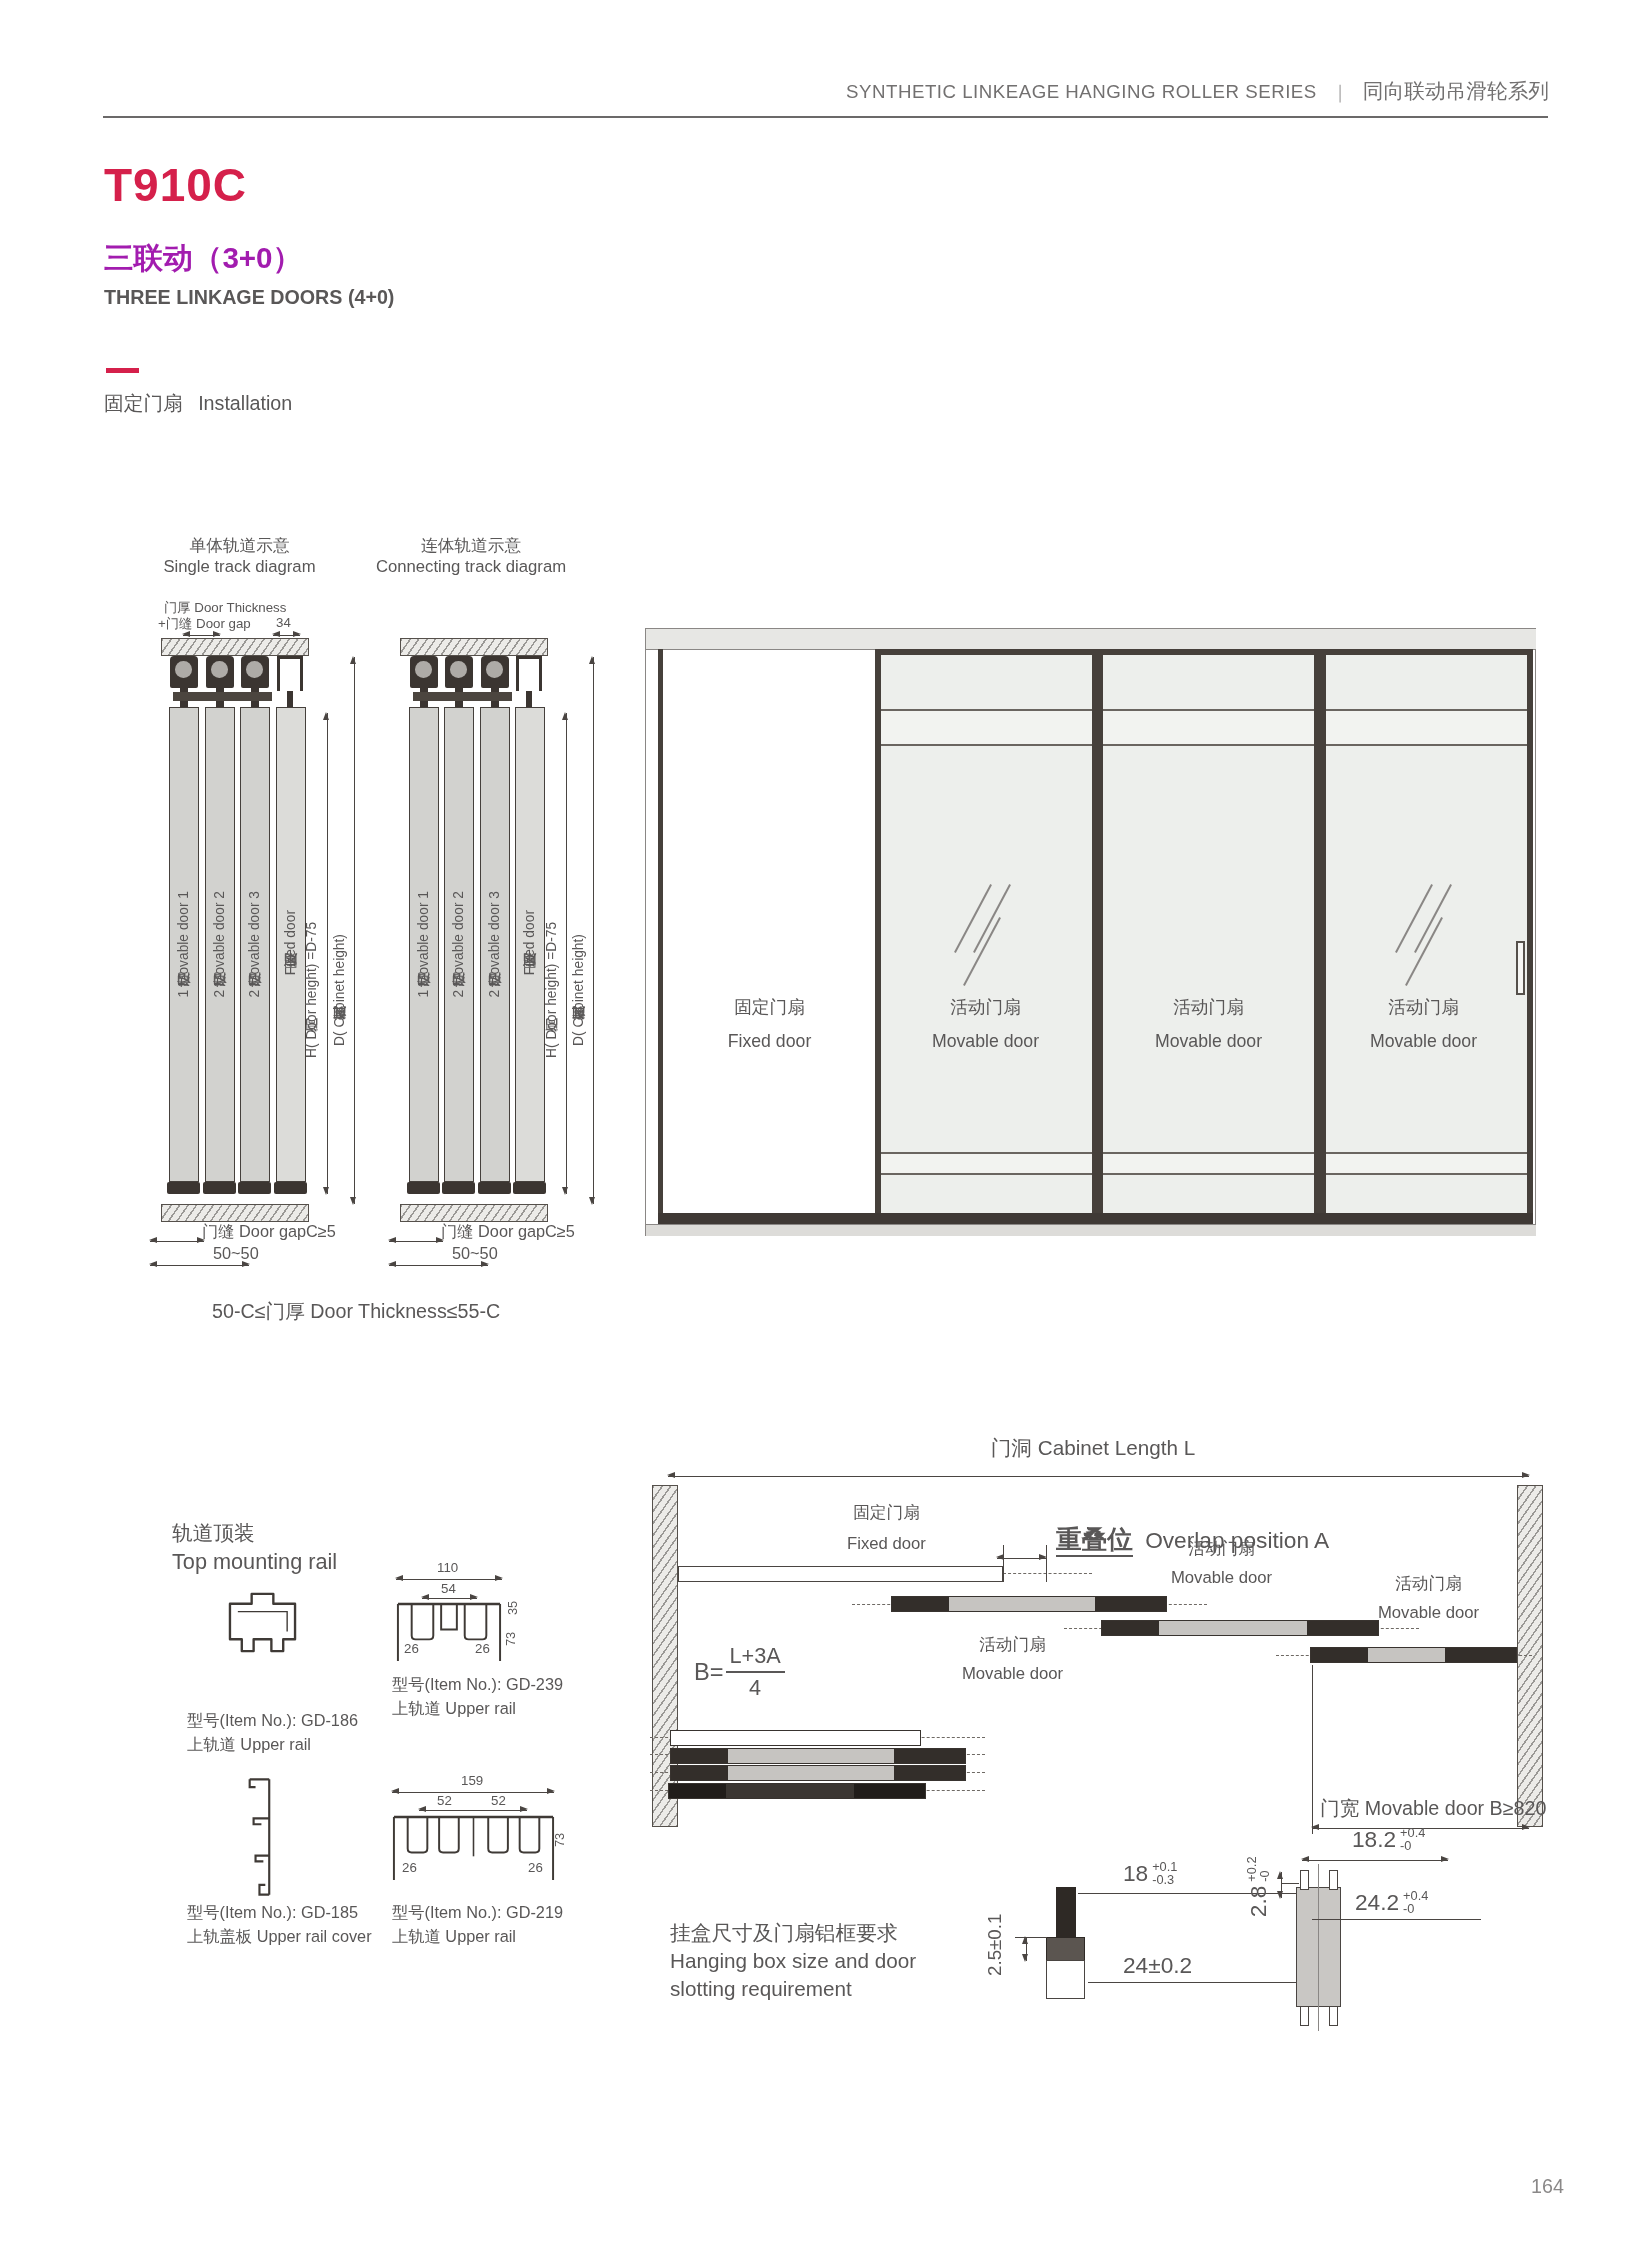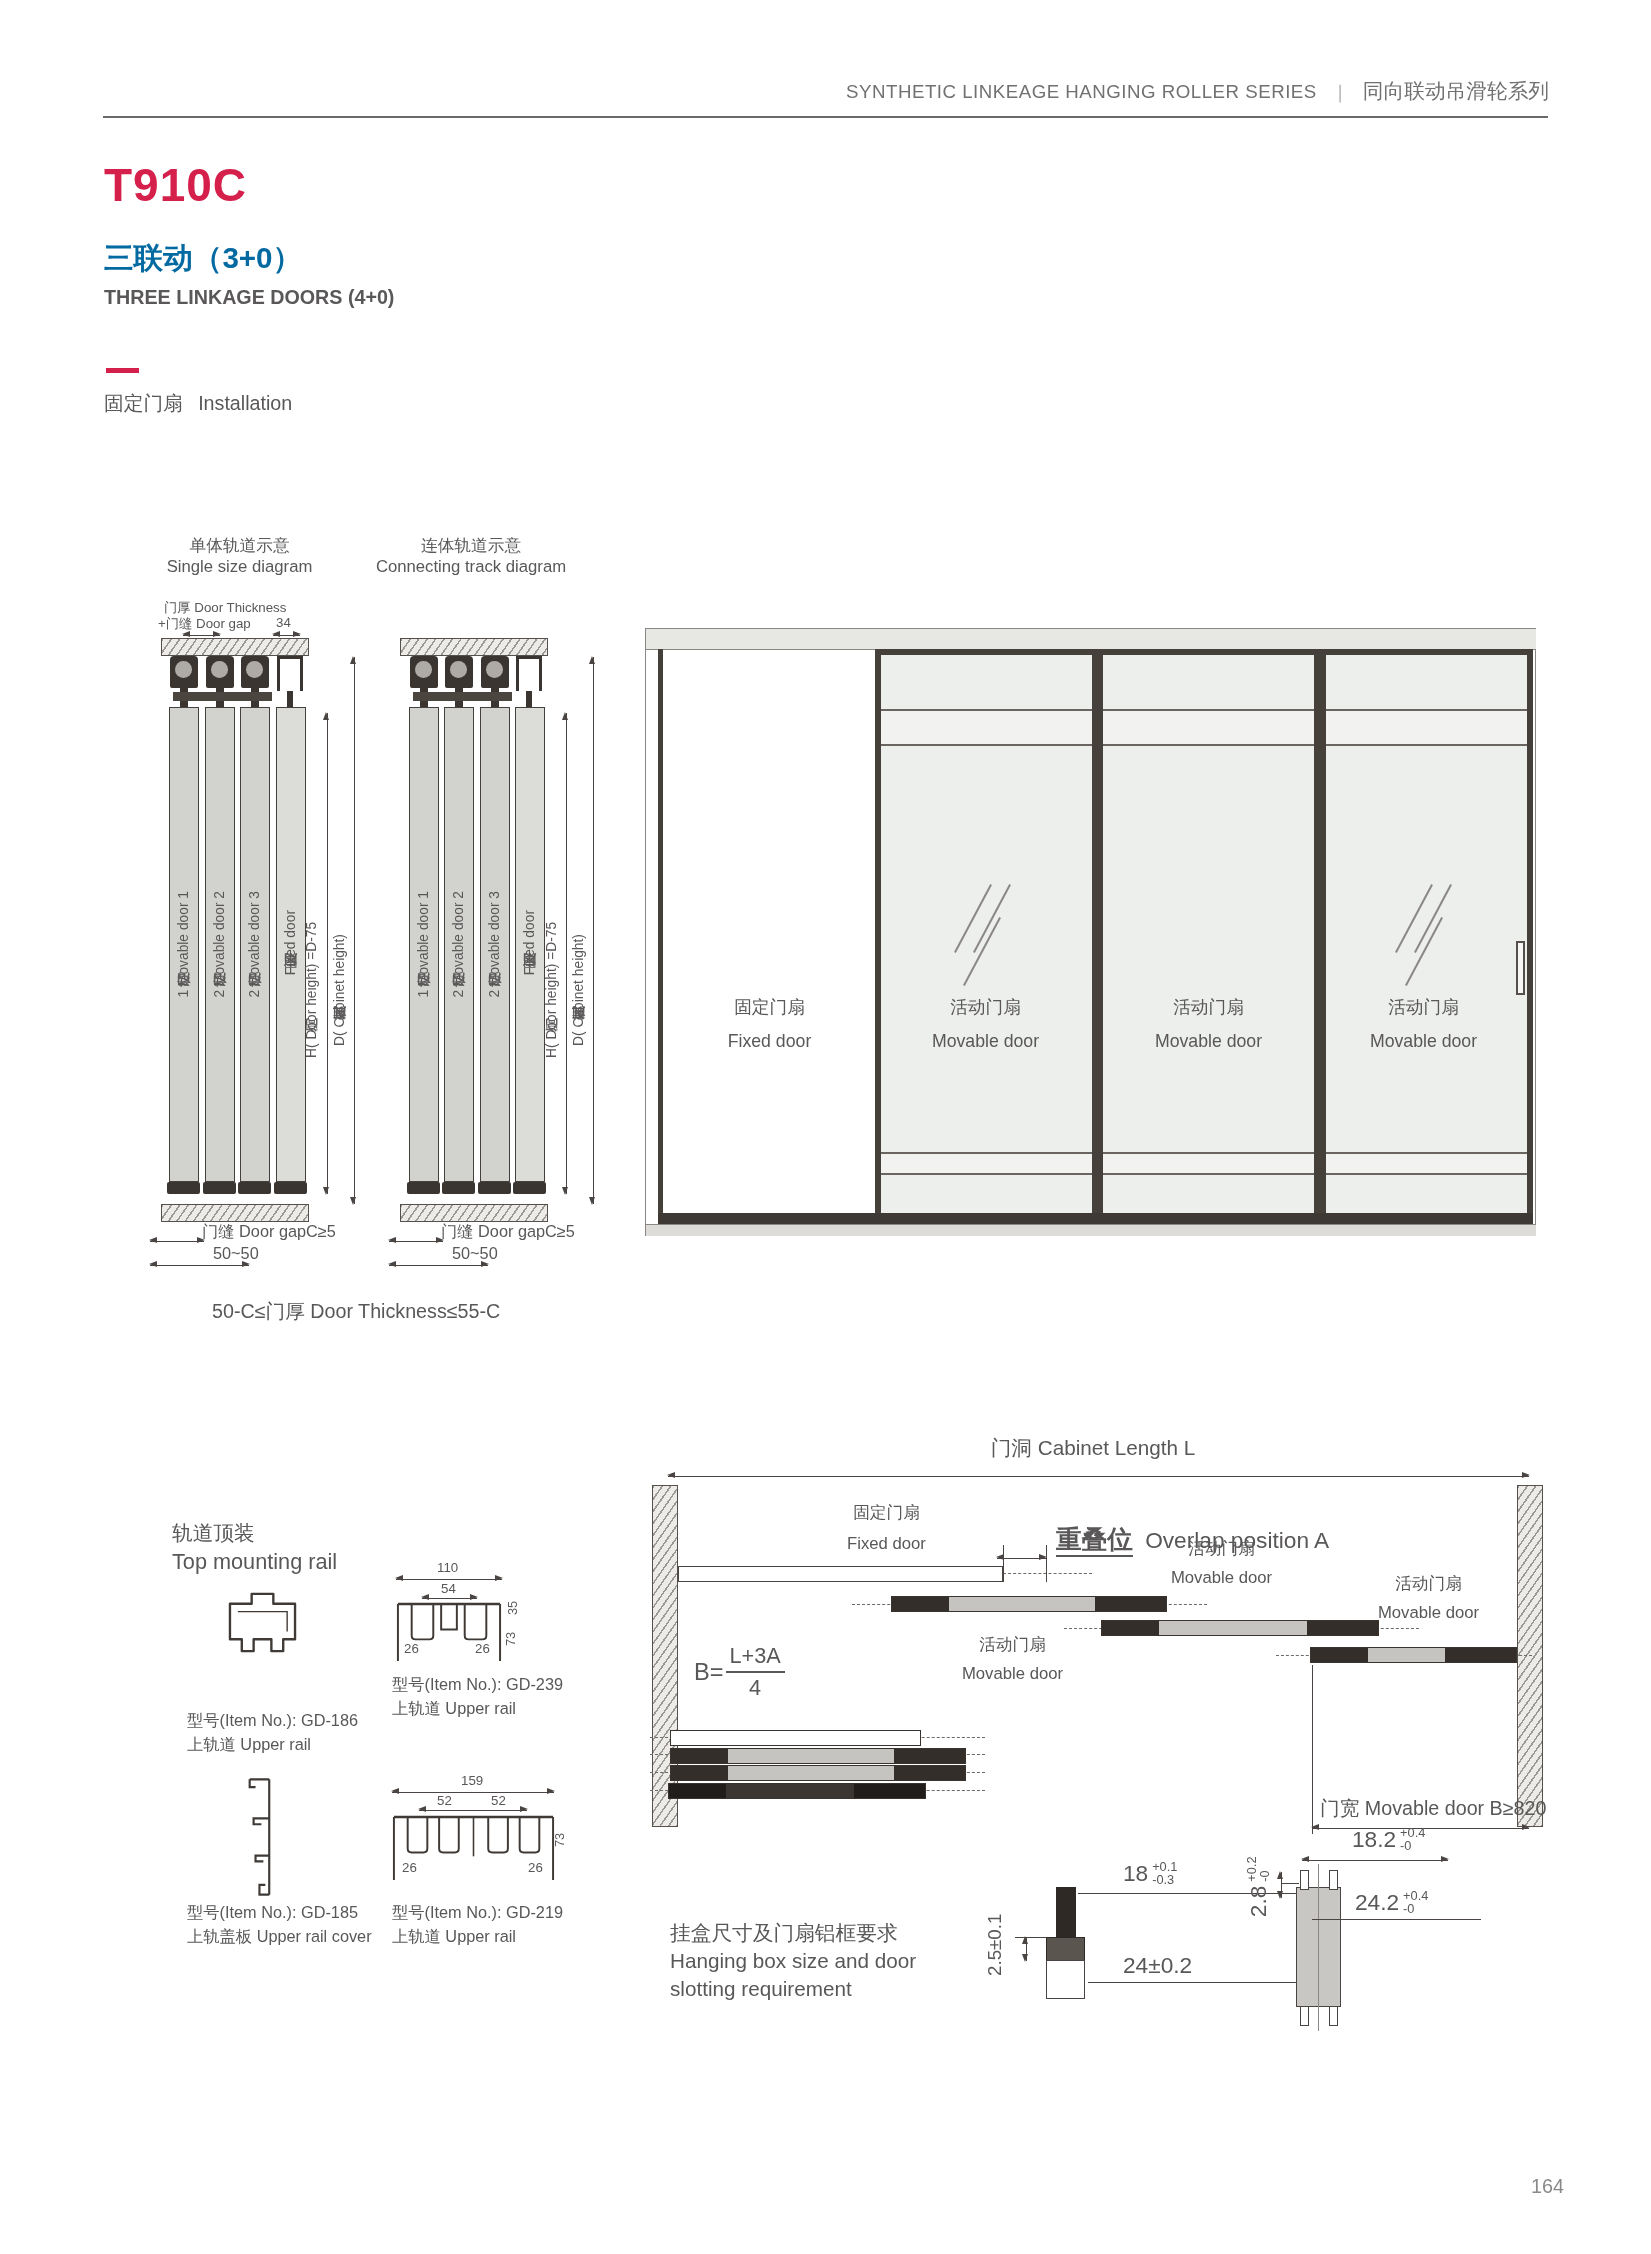--- a/index.html
+++ b/index.html
@@ -53,32 +53,32 @@
 <div class="page">
 
   <div class="abs" style="left:0;top:78;width:1549px;top:77px;text-align:right;color:#727070;">
     <span style="font-size:18.7px;letter-spacing:0.5px;">SYNTHETIC LINKEAGE HANGING ROLLER SERIES</span>
     <span style="font-size:17.7px;color:#9a9898;margin:0 9.9px;">｜</span>
     <span style="font-size:20.7px;">同向联动吊滑轮系列</span>
   </div>
   <div class="abs" style="left:103px;top:116px;width:1445px;height:2px;background:#6b6969;"></div>
 
   <div class="abs" style="left:104px;top:158px;font-size:46px;font-weight:bold;color:#d5204b;letter-spacing:1px;">T910C</div>
-  <div class="abs" style="left:104px;top:238px;font-size:29.6px;font-weight:bold;color:#0369a1;">三联动（3+0）</div>
+  <div class="abs" style="left:104px;top:238px;font-size:29.6px;font-weight:bold;color:#a21caf;">三联动（3+0）</div>
   <div class="abs" style="left:104px;top:286px;font-size:19.7px;font-weight:bold;color:#595757;">THREE LINKAGE DOORS (4+0)</div>
 
   <div class="abs" style="left:106px;top:368px;width:33px;height:4.9px;background:#d5204b;"></div>
   <div class="abs" style="left:104px;top:390px;font-size:19.7px;">
     <span>固定门扇</span>
     <span style="margin-left:9.9px;">Installation</span>
   </div>
 
   <div class="abs ctr" style="left:126px;top:534px;width:227px;font-size:16.7px;">
     <div>单体轨道示意</div>
-    <div>Single size diagram</div>
+    <div>Single track diagram</div>
   </div>
   <div class="abs ctr" style="left:353px;top:534px;width:236px;font-size:16.7px;">
     <div>连体轨道示意</div>
     <div>Connecting track diagram</div>
   </div>
 
   <div class="dimlabel" style="left:164px;top:599px;">门厚 Door Thickness</div>
   <div class="dimlabel" style="left:158px;top:615px;">+门缝 Door gap</div>
   <div class="dimlabel" style="left:276px;top:615px;">34</div>
   <div class="hdim a" style="left:183px;top:635px;width:37px;"></div>

